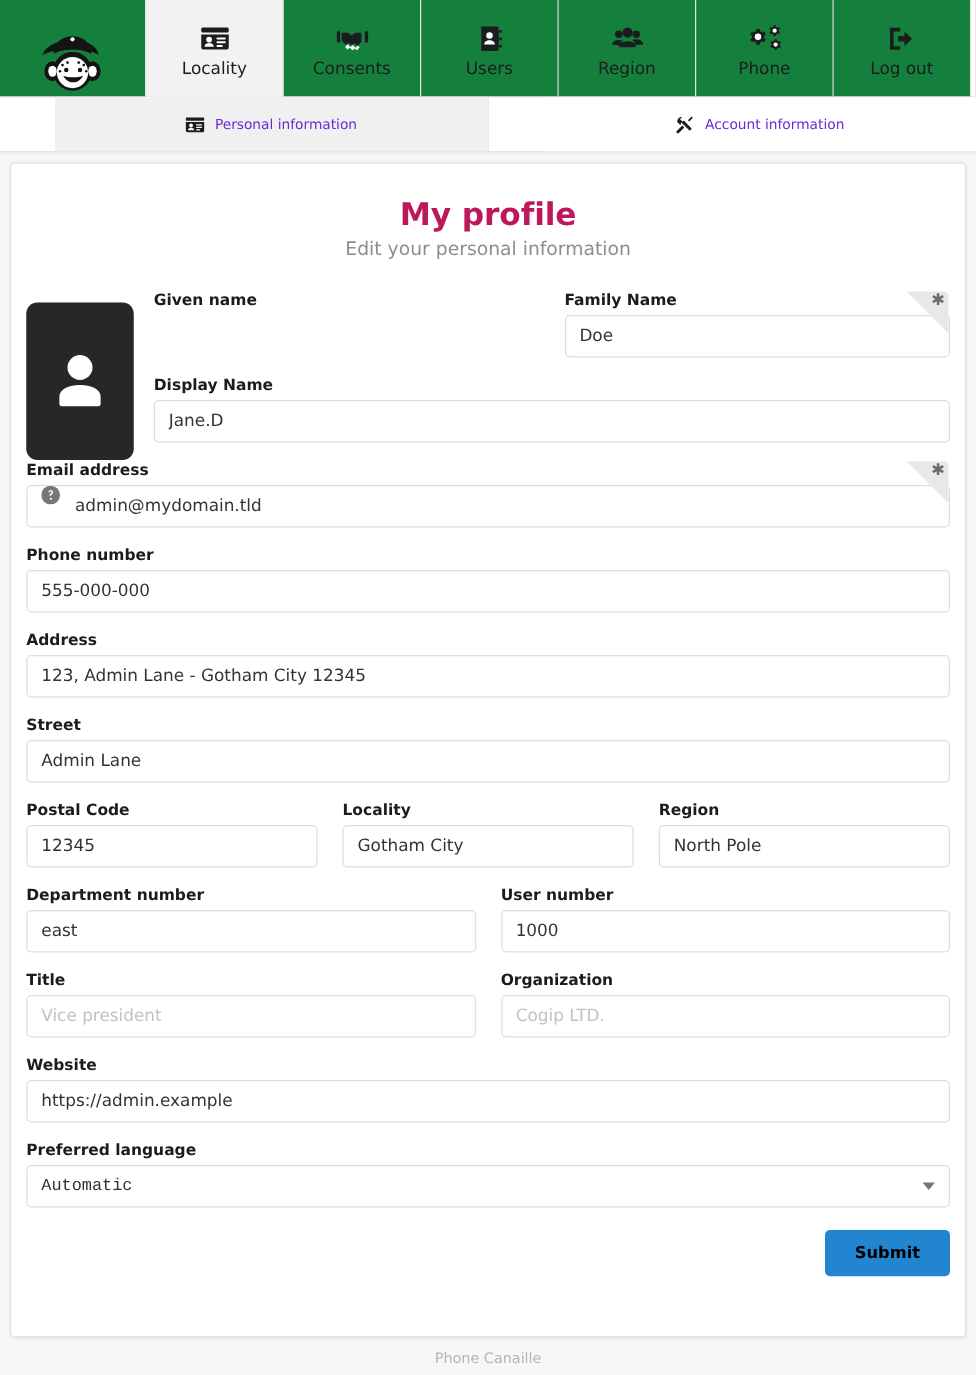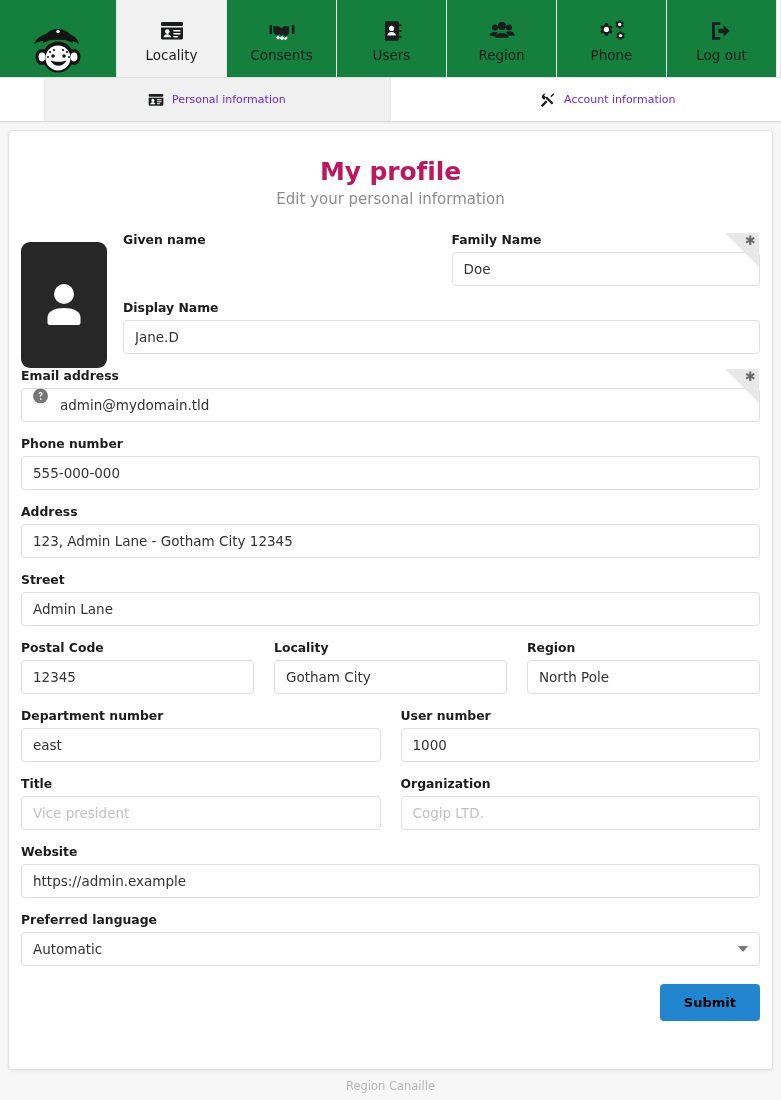--- a/index.html
+++ b/index.html
@@ -170,21 +170,21 @@
     background: #272727;
     border-radius: 9px;
     display: flex;
     align-items: center;
     justify-content: center;
     margin-top: 16px;
   }
   .names { flex: 1 1 auto; }
 
   
-  .sel-wrap { position: relative; }
+  .sel-wrap { position: relative; font-family: Liberation Mono, monospace; }
   .sel {
     width: 100%;
     height: 34px;
     border: 1px solid #dedede;
     border-radius: 4px;
     background: #fff;
     font-family: inherit;
     font-size: 13.5px;
     color: #333;
     padding: 0 30px 0 11px;
@@ -501,14 +501,14 @@
       <span class="sel-arrow"></span>
     </div>
   </div>
 
   <div class="submit-row">
     <button class="submit-btn">Submit</button>
   </div>
 </div>
 
 <div class="footer">
-  <a href="#">Region Canaille</a>
+  <a href="#">Phone Canaille</a>
 </div>
 
 </body></html>

